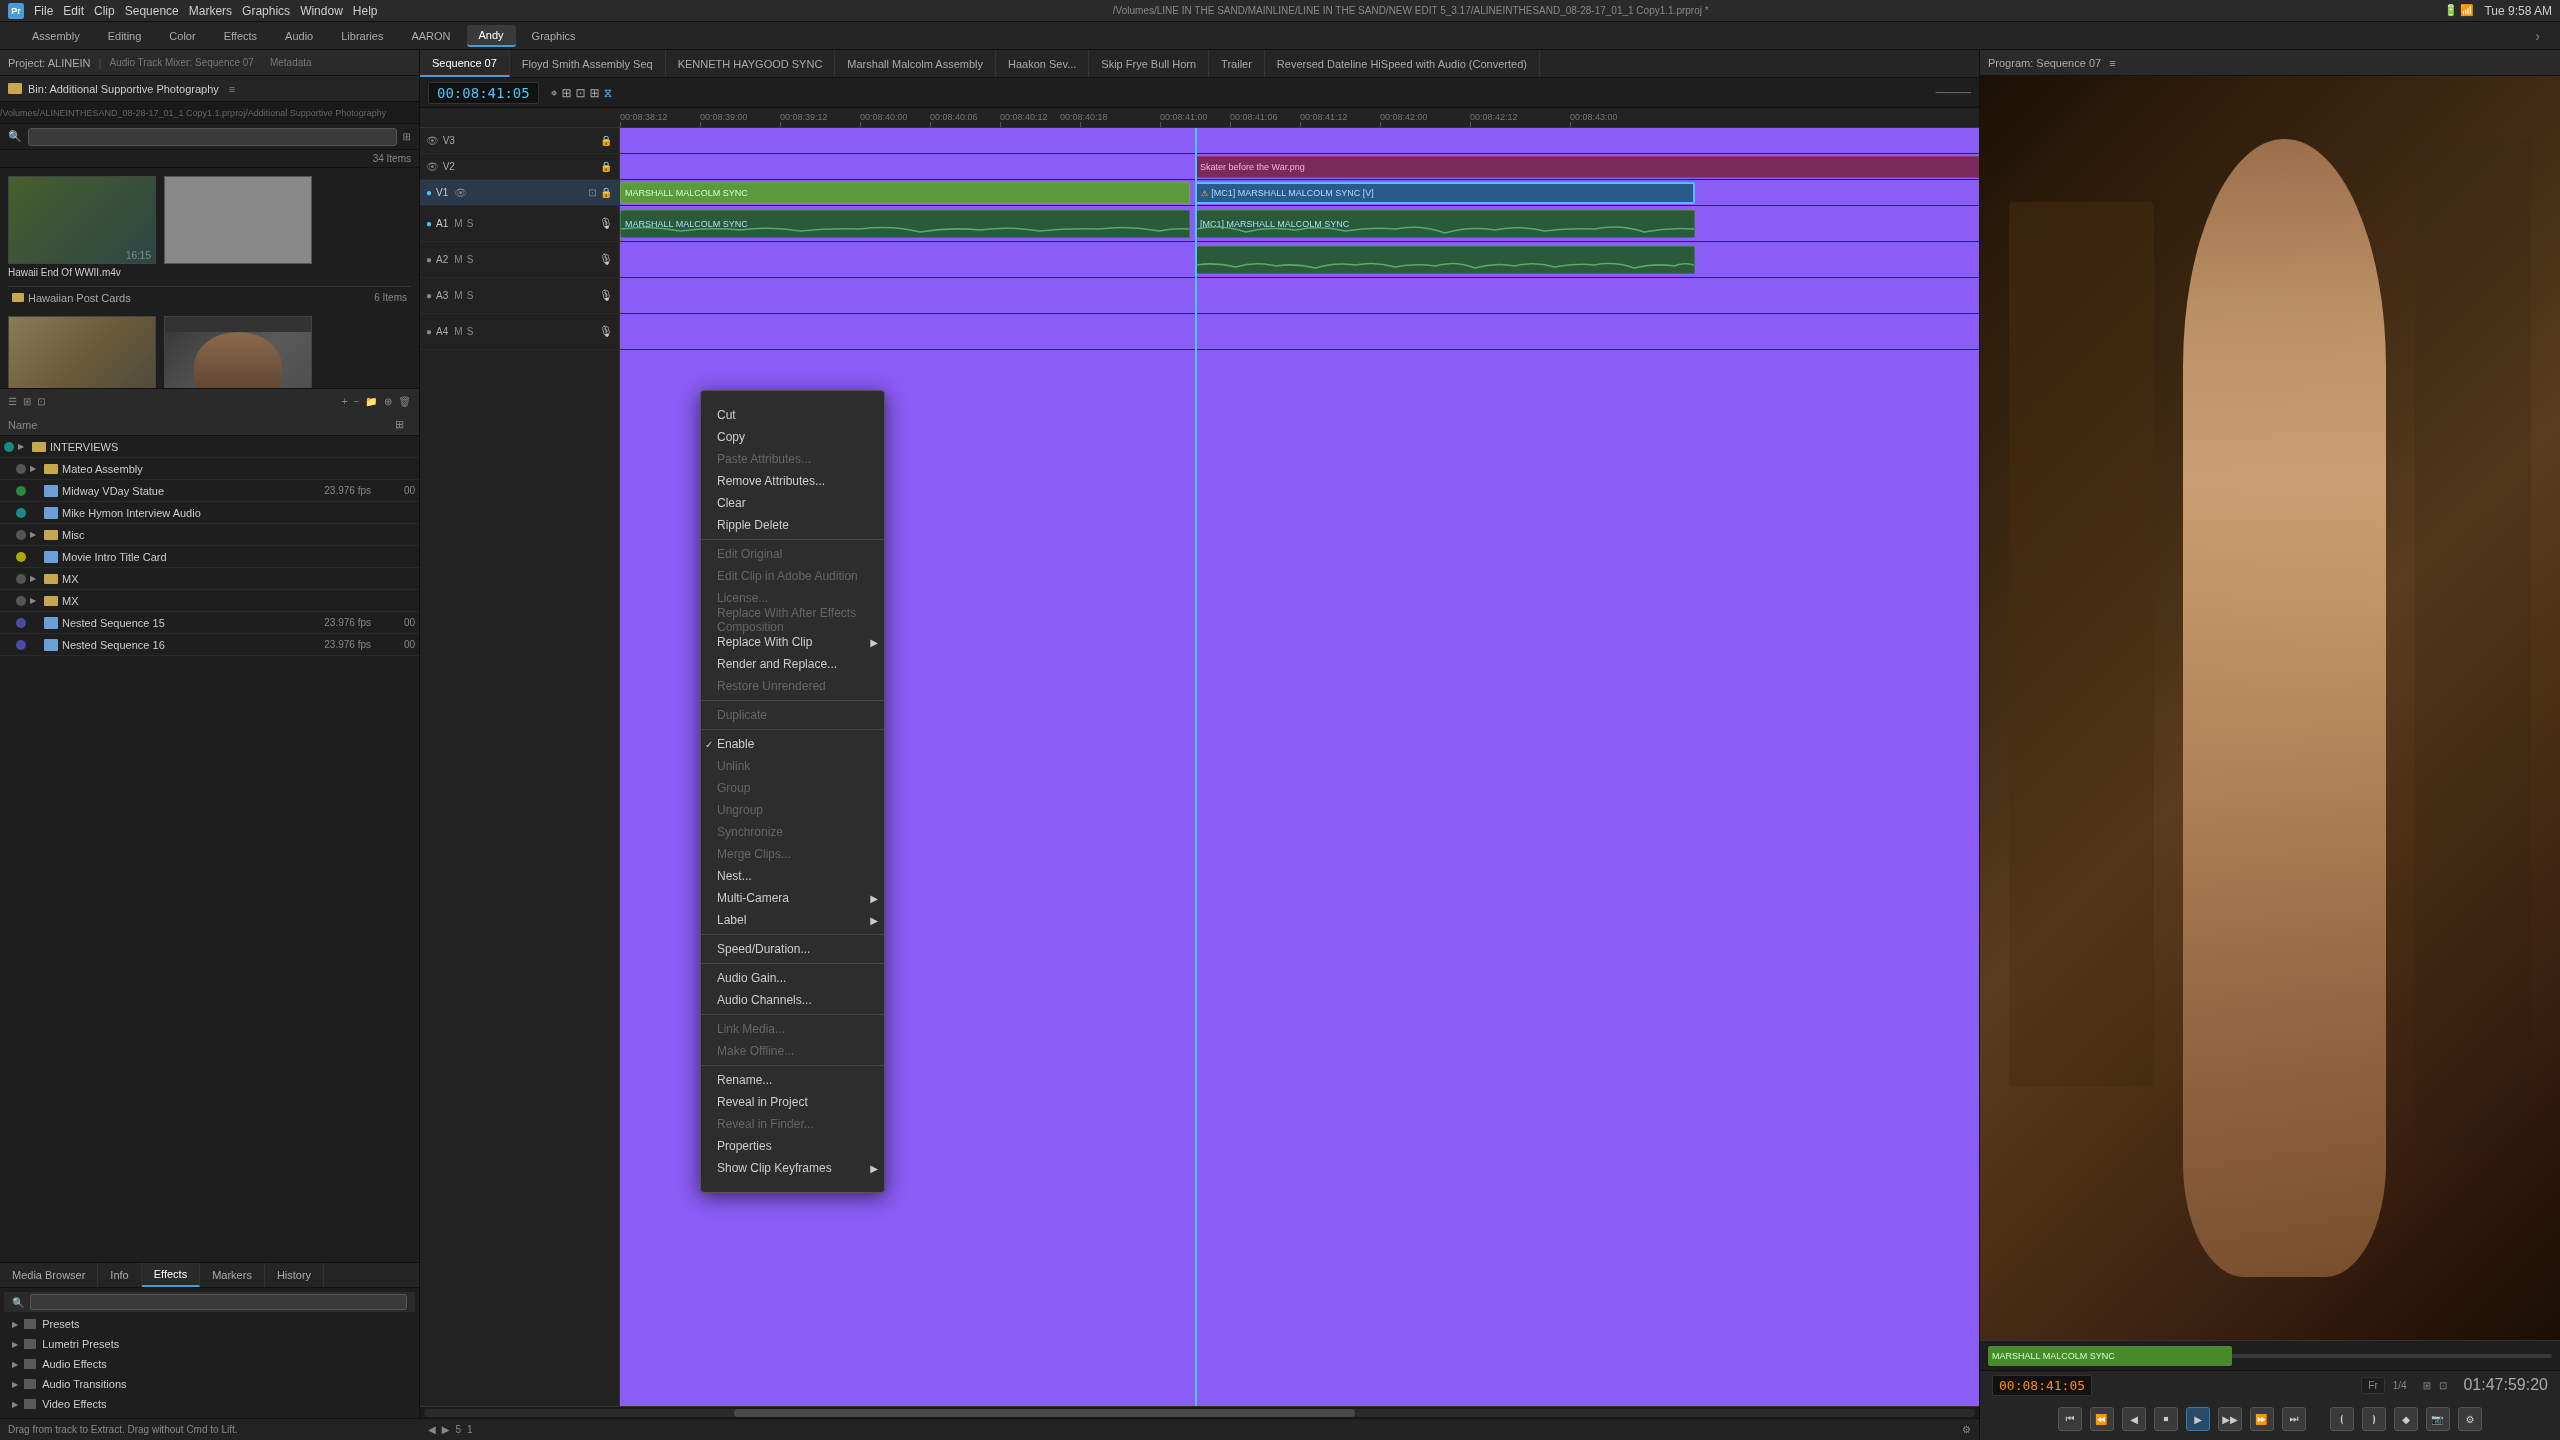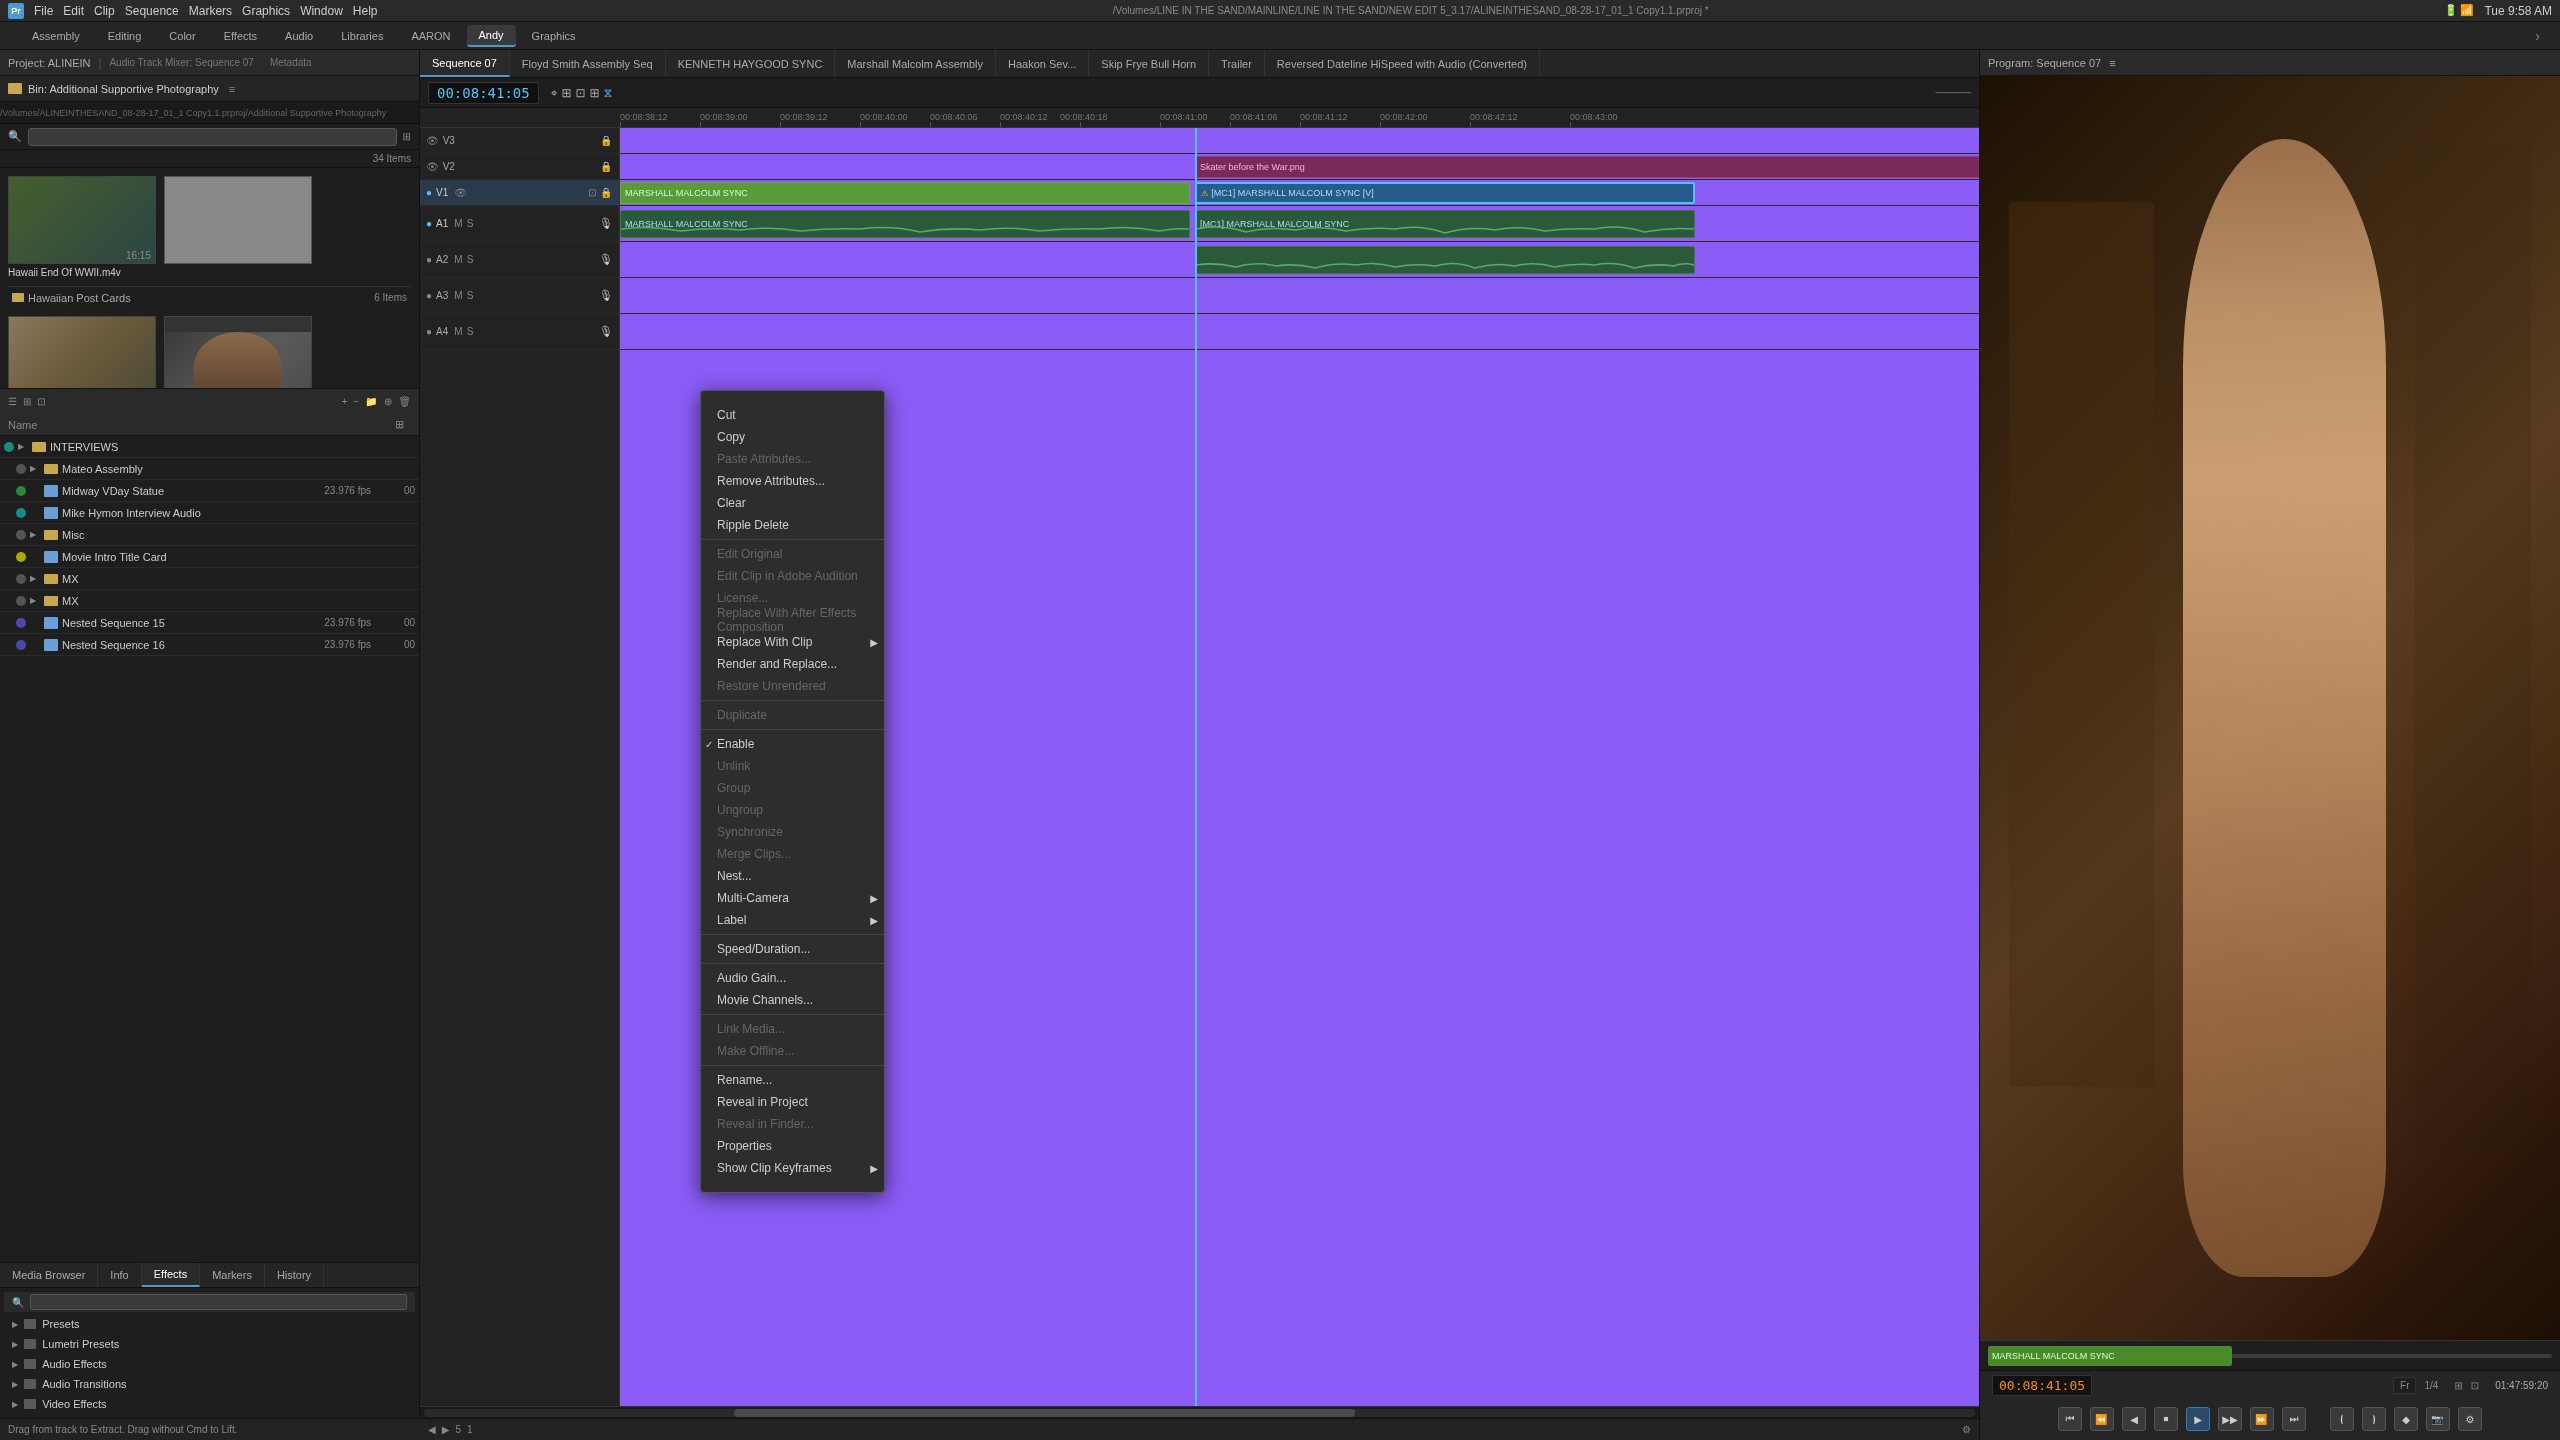--- a/index.html
+++ b/index.html
@@ -1140,21 +1140,21 @@
     </div>
 
     <div class="program-controls">
       <div class="program-timecode">
         <span class="prog-timecode">00:08:41:05</span>
         <span style="flex:1;"></span>
         <span style="font-size:10px; color:#888; background:#1e1e1e; padding:2px 6px; border:1px solid #333; border-radius:2px; cursor:pointer;">Fr</span>
         <span style="font-size:10px; color:#888;">1/4</span>
         <span style="font-size:10px; color:#888; margin-left:8px; cursor:pointer;">⊞</span>
         <span style="font-size:10px; color:#888; cursor:pointer;">⊡</span>
-        <span style="font-size:10px; color:#aaa; cursor:pointer; margin-left:8px;">01:47:59:20</span>
+        <span style="font-size:16px; color:#aaa; cursor:pointer; margin-left:8px;">01:47:59:20</span>
       </div>
       <div class="program-buttons">
         <div class="ctrl-btn">⏮</div>
         <div class="ctrl-btn">⏪</div>
         <div class="ctrl-btn">◀</div>
         <div class="ctrl-btn">⏹</div>
         <div class="ctrl-btn" style="background:#2a4a6a; border-color:#3a7aaa;">▶</div>
         <div class="ctrl-btn">▶▶</div>
         <div class="ctrl-btn">⏩</div>
         <div class="ctrl-btn">⏭</div>
@@ -1249,21 +1249,21 @@
     </div>
   <div class="ctx-separator"></div>
   <div class="ctx-item">
       <span>Speed/Duration...</span>
     </div>
   <div class="ctx-separator"></div>
   <div class="ctx-item">
       <span>Audio Gain...</span>
     </div>
   <div class="ctx-item">
-      <span>Movie Channels...</span>
+      <span>Audio Channels...</span>
     </div>
   <div class="ctx-separator"></div>
   <div class="ctx-item disabled">
       <span>Link Media...</span>
     </div>
   <div class="ctx-item disabled">
       <span>Make Offline...</span>
     </div>
   <div class="ctx-separator"></div>
   <div class="ctx-item">

